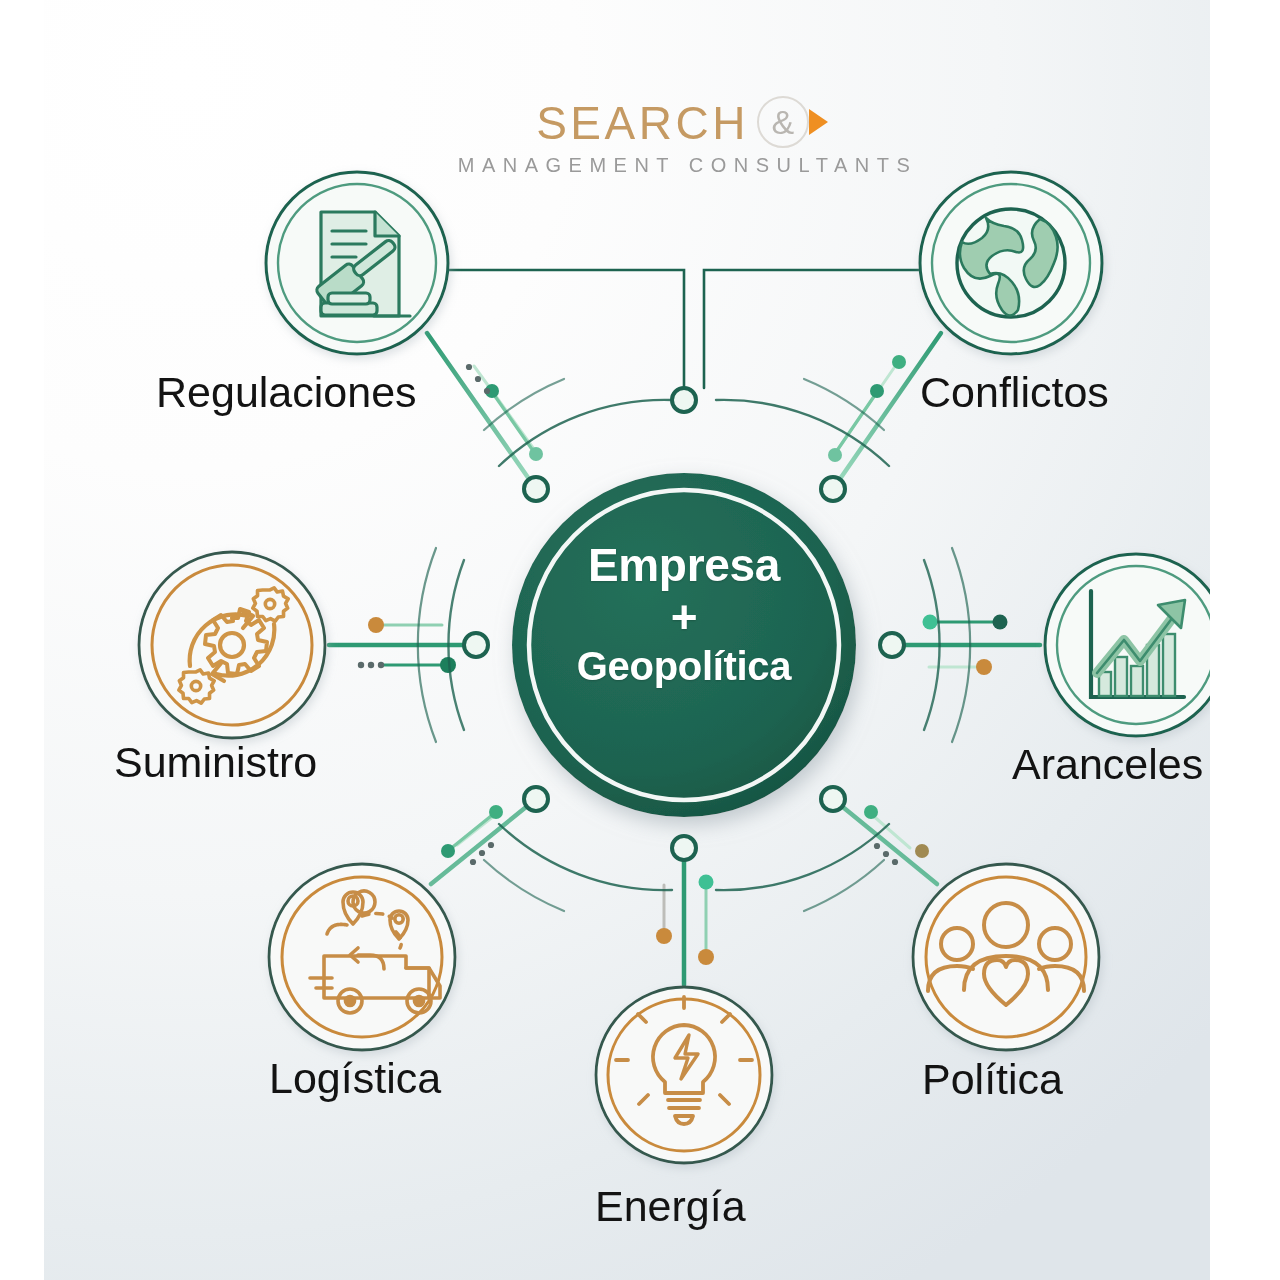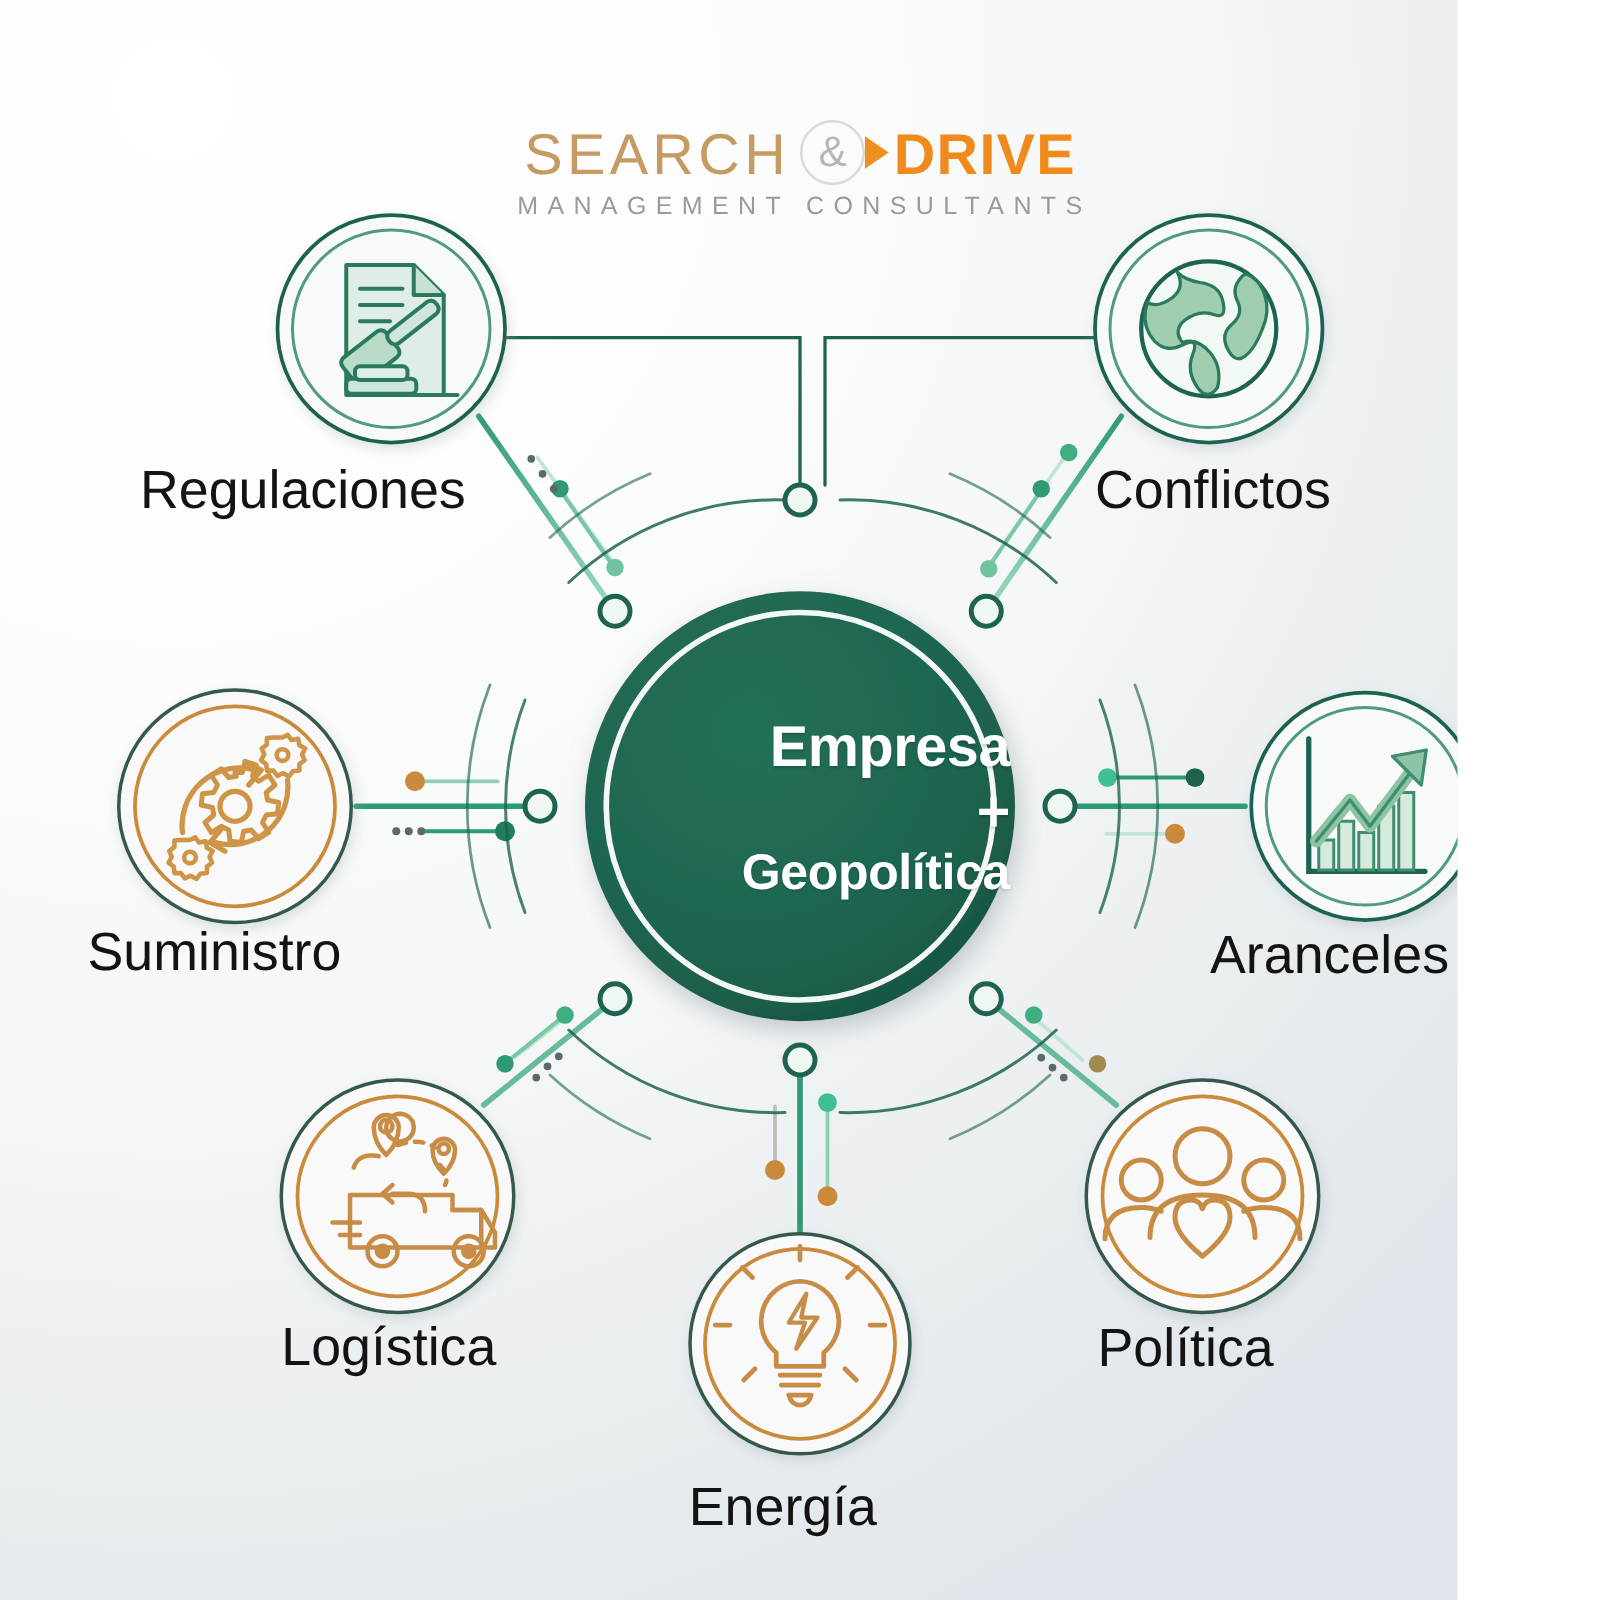--- a/index.html
+++ b/index.html
@@ -12,20 +12,21 @@
     overflow: hidden;
     font-family: "Liberation Sans", sans-serif;
   }
   #stage {
     position: relative;
     width: 1166px;
     height: 1280px;
     background:
       radial-gradient(120% 110% at 12% 6%, #ffffff 0%, #fdfdfd 28%, #f4f6f7 58%, #e7ecef 82%, #dfe5ea 100%);
     overflow: hidden;
+    margin-left: 44px;
   }
 
   
   #logo {
     position: absolute;
     left: 0;
     top: 96px;
     width: 1280px;
     text-align: center;
     line-height: 1;
@@ -104,23 +105,23 @@
     left: 0;
     top: 0;
     width: 1280px;
     height: 1280px;
   }
 
   
   #center-label {
     position: absolute;
     left: 472px;
-    top: 572px;
+    top: 540px;
     width: 336px;
-    text-align: right;
+    text-align: center;
     color: #ffffff;
     font-weight: 700;
     font-size: 46px;
     line-height: 1.13;
     letter-spacing: -0.3px;
     user-select: none;
     pointer-events: none;
     text-shadow: 0 1px 2px rgba(0,0,0,.18);
   }
   #center-label .ln2 { font-size: 40px; }
@@ -142,21 +143,21 @@
   .nl-politica     { left: 878px;  top: 1055px; }
   .nl-energia      { left: 551px;  top: 1182px; }
 </style>
 </head>
 <body>
 
 <div id="stage">
 
   <div id="logo">
     <div class="logo-main">
-      <span class="logo-search">SEARCH</span><span class="logo-amp-wrap"><span class="logo-amp-circle"></span><span class="logo-amp">&amp;</span></span><span class="logo-tri"></span><span class="logo-drive">DRIVE</span>
+      <span class="logo-search">SEARCH</span><span class="logo-amp-wrap"><span class="logo-amp-circle"></span><span class="logo-amp">&amp;</span></span><span class="logo-tri"></span>
     </div>
     <div class="logo-sub">MANAGEMENT CONSULTANTS</div>
   </div>
 
   <svg id="diagram" viewBox="0 0 1280 1280">
     <defs>
       <linearGradient id="spokeGreen" x1="0" y1="0" x2="1" y2="1">
         <stop offset="0%" stop-color="#2e9a73"></stop>
         <stop offset="100%" stop-color="#9fdcc0"></stop>
       </linearGradient>

